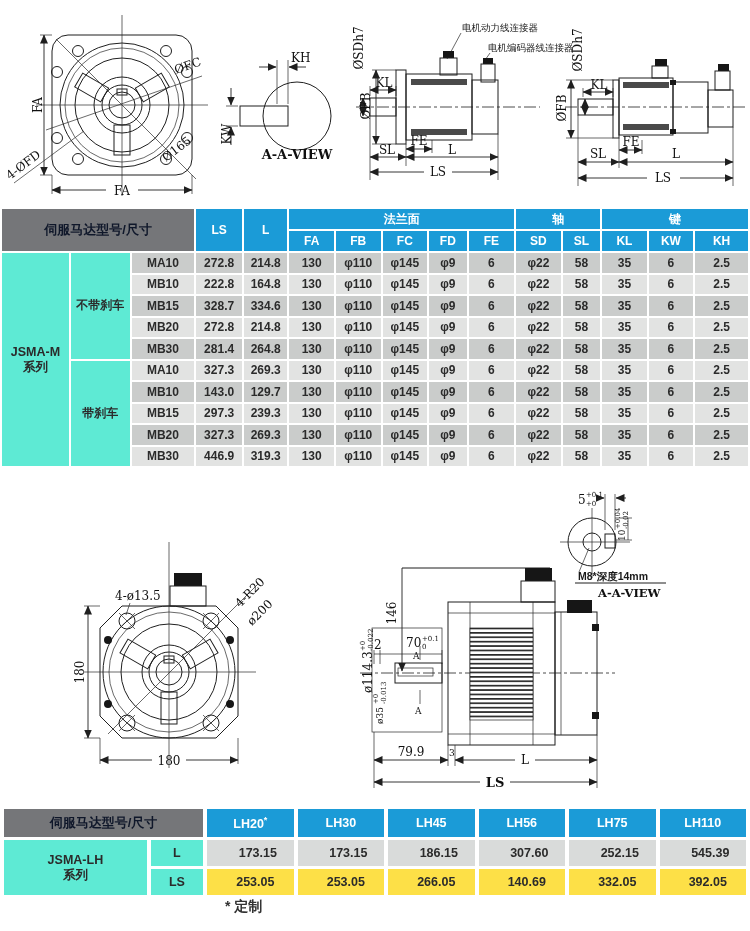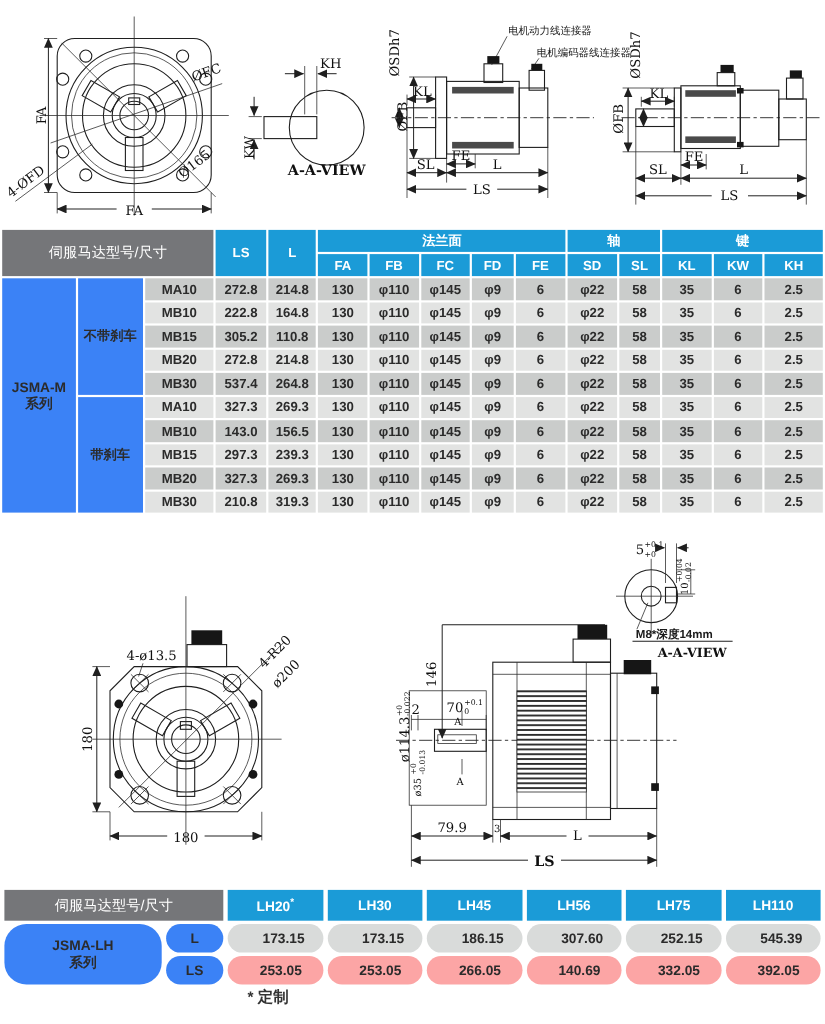--- a/index.html
+++ b/index.html
@@ -22,30 +22,30 @@
   text.cn{font-family:"Liberation Sans",sans-serif;fill:#1a1a1a;font-size:9.5px;}
   text.cap{font-family:"DejaVu Serif",serif;fill:#101010;font-size:13px;font-weight:bold;}
 
   
   table{position:absolute;left:0;border-collapse:separate;table-layout:fixed;
         background:#fff;font-weight:bold;}
   #t1{top:207px;width:750px;border-spacing:2px;font-size:12px;}
   #t2{top:806px;width:750px;border-spacing:4px 3px;font-size:12.5px;}
   th,td{text-align:center;vertical-align:middle;padding:0;overflow:hidden;white-space:nowrap;}
   .hBlue{background:#1b9bd7;color:#fff;font-weight:bold;}
-  .hGray{background:#757679;color:#ffffff;font-weight:normal;font-size:13px;}
+  .hGray{background:#757679;color:#0f172a;font-weight:bold;font-size:13px;}
   #t1 thead th{height:20px;}
   #t1 tbody td{height:19.5px;color:#2b2b2b;}
   #t2 thead th{height:28px;}
-  #t2 tbody td{height:26px;color:#2b2b2b;border-radius:20px;}
-  .lab{background:#3b82f6;color:#2b2b2b;}
+  #t2 tbody td{height:26px;color:#2b2b2b;}
+  .lab{background:#5eead4;color:#2b2b2b;}
   #t1 tr.rA td.v{background:#cacccb;}
   #t1 tr.rB td.v{background:#e2e3e2;}
   #t2 tr.rL td.v{background:#d9dbda;padding-left:15px;}
-  #t2 tr.rS td.v{background:#fca5a5;padding-left:10px;}
+  #t2 tr.rS td.v{background:#fde047;padding-left:10px;}
   sup{font-size:9px;}
   .series{font-size:12.5px;line-height:15px;}
   #footnote{position:absolute;top:898px;left:225px;font-size:14px;font-weight:bold;color:#333;}
 </style>
 </head>
 <body>
 
 <div class="page">
 
 <svg id="topDraw" width="750" height="205" viewBox="0 0 750 205">
@@ -278,22 +278,22 @@
           <td class="v">φ9</td>
           <td class="v">6</td>
       <td class="v">φ22</td>
           <td class="v">58</td>
       <td class="v">35</td>
           <td class="v">6</td>
           <td class="v">2.5</td>
     </tr>
     <tr class="rA">
       <td class="v">MB15</td>
-      <td class="v">305.2</td>
-          <td class="v">110.8</td>
+      <td class="v">328.7</td>
+          <td class="v">334.6</td>
       <td class="v">130</td>
           <td class="v">φ110</td>
           <td class="v">φ145</td>
           <td class="v">φ9</td>
           <td class="v">6</td>
       <td class="v">φ22</td>
           <td class="v">58</td>
       <td class="v">35</td>
           <td class="v">6</td>
           <td class="v">2.5</td>
@@ -308,21 +308,21 @@
           <td class="v">φ9</td>
           <td class="v">6</td>
       <td class="v">φ22</td>
           <td class="v">58</td>
       <td class="v">35</td>
           <td class="v">6</td>
           <td class="v">2.5</td>
     </tr>
     <tr class="rA">
       <td class="v">MB30</td>
-      <td class="v">537.4</td>
+      <td class="v">281.4</td>
           <td class="v">264.8</td>
       <td class="v">130</td>
           <td class="v">φ110</td>
           <td class="v">φ145</td>
           <td class="v">φ9</td>
           <td class="v">6</td>
       <td class="v">φ22</td>
           <td class="v">58</td>
       <td class="v">35</td>
           <td class="v">6</td>
@@ -340,21 +340,21 @@
           <td class="v">6</td>
       <td class="v">φ22</td>
           <td class="v">58</td>
       <td class="v">35</td>
           <td class="v">6</td>
           <td class="v">2.5</td>
     </tr>
     <tr class="rA">
       <td class="v">MB10</td>
       <td class="v">143.0</td>
-          <td class="v">156.5</td>
+          <td class="v">129.7</td>
       <td class="v">130</td>
           <td class="v">φ110</td>
           <td class="v">φ145</td>
           <td class="v">φ9</td>
           <td class="v">6</td>
       <td class="v">φ22</td>
           <td class="v">58</td>
       <td class="v">35</td>
           <td class="v">6</td>
           <td class="v">2.5</td>
@@ -384,21 +384,21 @@
           <td class="v">φ9</td>
           <td class="v">6</td>
       <td class="v">φ22</td>
           <td class="v">58</td>
       <td class="v">35</td>
           <td class="v">6</td>
           <td class="v">2.5</td>
     </tr>
     <tr class="rB">
       <td class="v">MB30</td>
-      <td class="v">210.8</td>
+      <td class="v">446.9</td>
           <td class="v">319.3</td>
       <td class="v">130</td>
           <td class="v">φ110</td>
           <td class="v">φ145</td>
           <td class="v">φ9</td>
           <td class="v">6</td>
       <td class="v">φ22</td>
           <td class="v">58</td>
       <td class="v">35</td>
           <td class="v">6</td>

